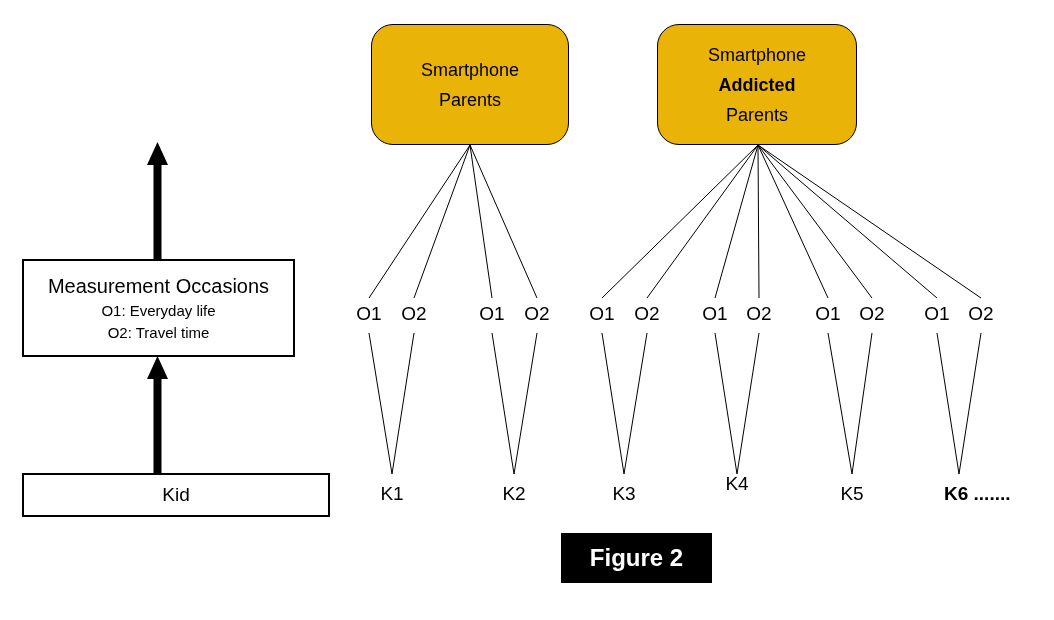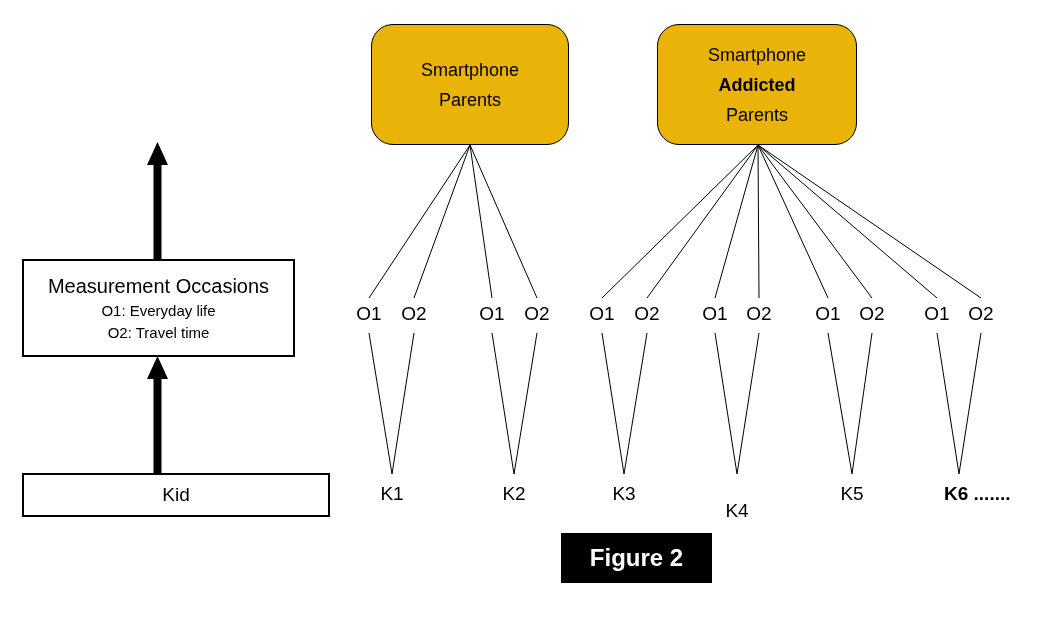--- a/index.html
+++ b/index.html
@@ -150,21 +150,21 @@
   <span class="o-label centered" style="left:715px; top:303px;">O1</span>
   <span class="o-label centered" style="left:759px; top:303px;">O2</span>
   <span class="o-label centered" style="left:828px; top:303px;">O1</span>
   <span class="o-label centered" style="left:872px; top:303px;">O2</span>
   <span class="o-label centered" style="left:937px; top:303px;">O1</span>
   <span class="o-label centered" style="left:981px; top:303px;">O2</span>
 
   <span class="k-label centered" style="left:392px; top:483px;">K1</span>
   <span class="k-label centered" style="left:514px; top:483px;">K2</span>
   <span class="k-label centered" style="left:624px; top:483px;">K3</span>
-  <span class="k-label centered" style="left:737px; top:500px;">K4</span>
+  <span class="k-label centered" style="left:737px; top:473px;">K4</span>
   <span class="k-label centered" style="left:852px; top:483px;">K5</span>
   <span class="k-label" style="left:944px; top:483px;font-weight:bold;">K6 .......</span>
 
   <div class="caption-box">
     <span>Figure 2</span>
   </div>
 
 </div>
 
 </body></html>

